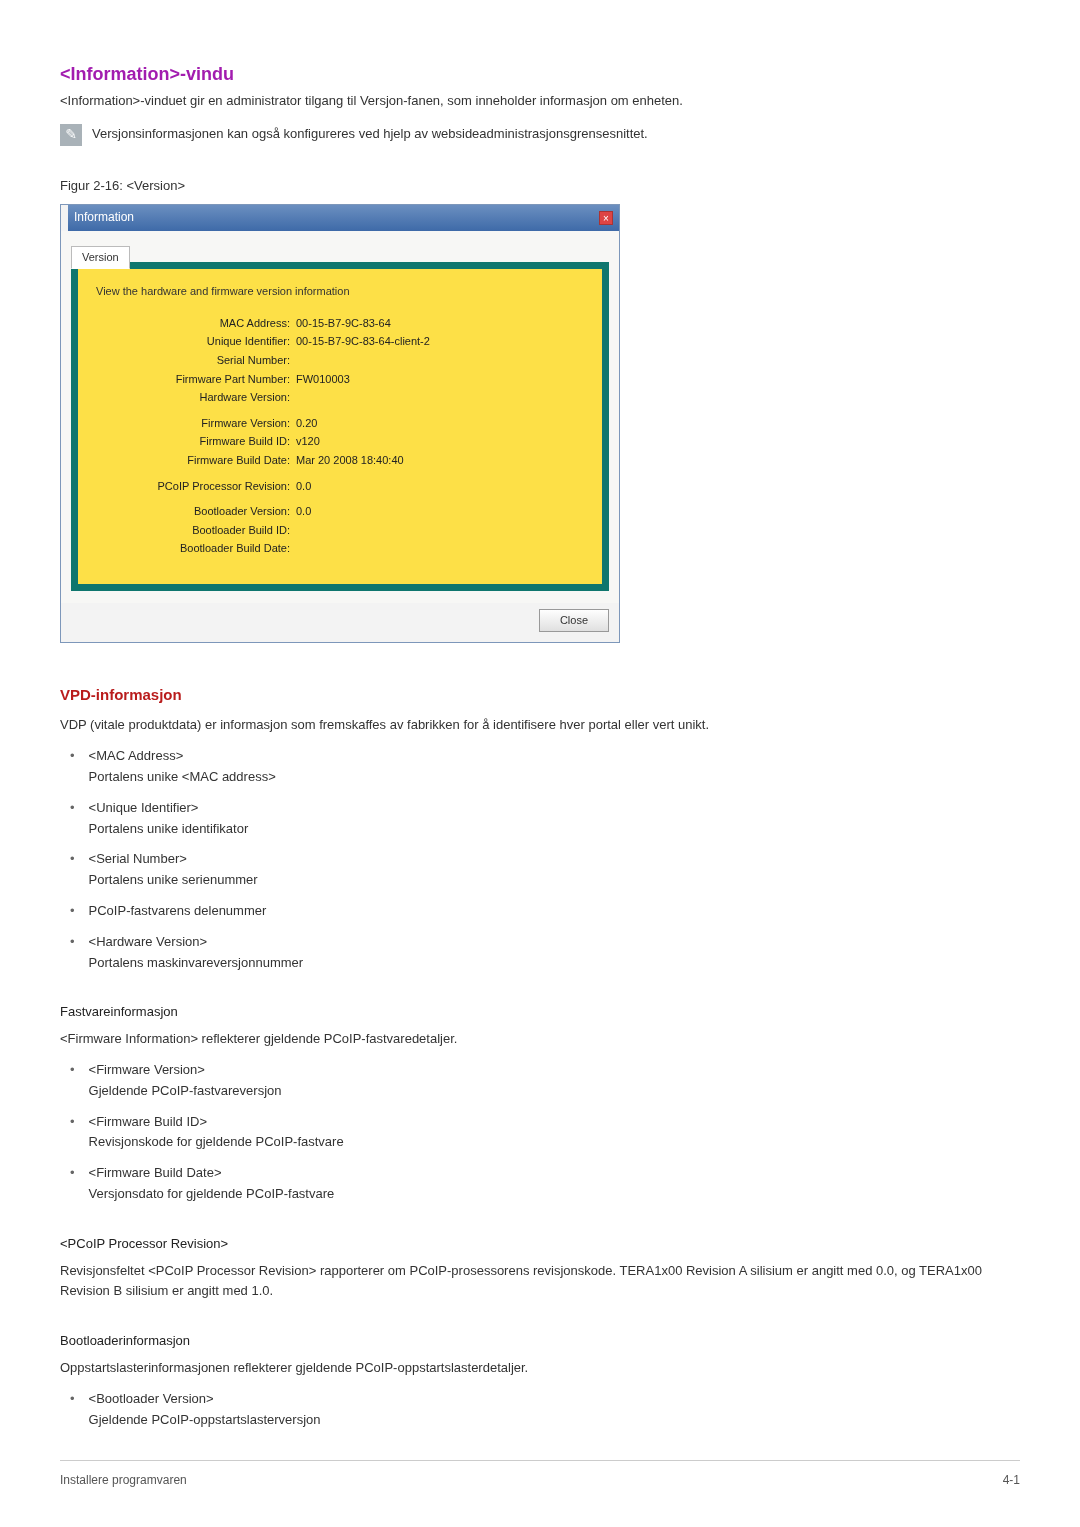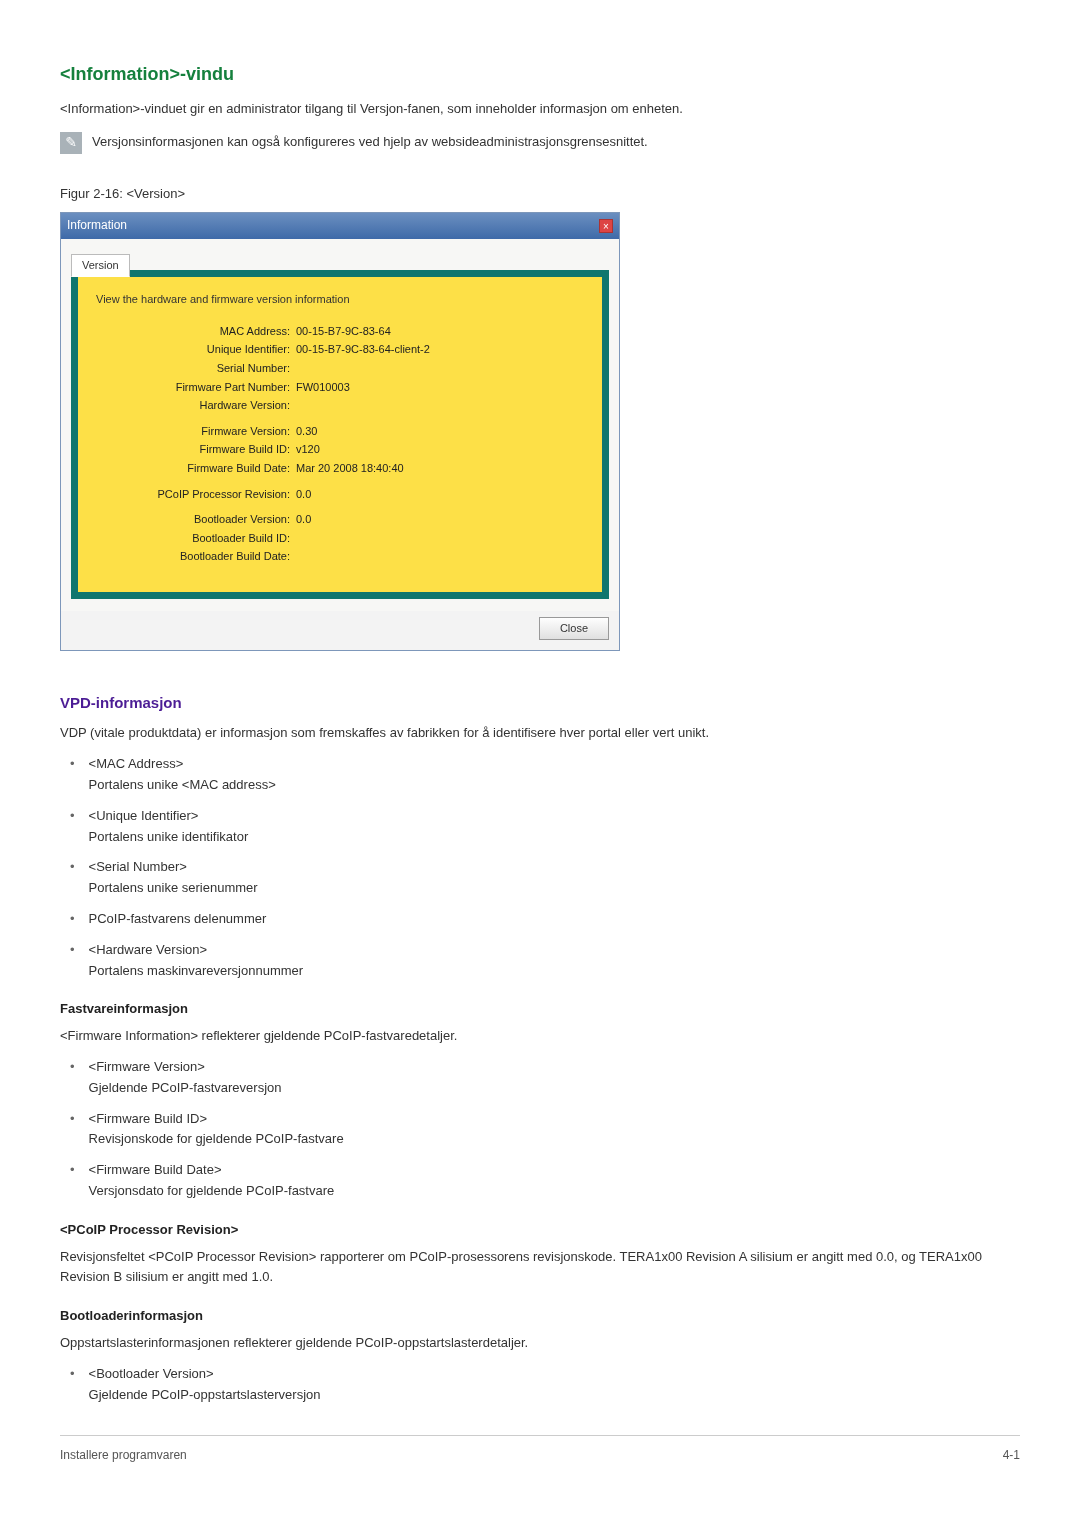--- a/index.html
+++ b/index.html
@@ -8,22 +8,22 @@
     background: #fff;
     width: 1080px;
     padding: 60px 60px 20px 60px;
     color: #333;
     font-size: 13px;
     line-height: 1.6;
   }
   h1 {
     font-size: 18px;
     font-weight: bold;
-    color: #15803d;
-    margin-bottom: 10px;
+    color: #a21caf;
+    margin-bottom: 2px;
   }
   .intro { margin-bottom: 12px; }
   .note-row {
     display: flex;
     align-items: center;
     gap: 10px;
     margin-bottom: 30px;
   }
   .note-icon {
     width: 22px; height: 22px;
@@ -43,20 +43,21 @@
   }
   .dialog-titlebar {
     background: linear-gradient(#6b8fc0, #3e6aa8);
     color: #fff;
     display: flex;
     justify-content: space-between;
     align-items: center;
     padding: 3px 6px;
     font-size: 12px;
     position: relative;
+    margin-left: 7px;
   }
   .dialog-close {
     width: 14px; height: 14px;
     background: #d44; color:#fff;
     font-size: 10px; line-height: 14px; text-align: center;
     border: 1px solid #a33;
   }
   .dialog-body { padding: 8px 10px 12px 10px; background:#f7f7f5; }
   .tab {
     display: inline-block;
@@ -82,29 +83,29 @@
     display:inline-block;
     background: linear-gradient(#fefefe,#e0e0e0);
     border:1px solid #999;
     padding: 2px 20px;
     font-size:11px;
   }
 
   h2 {
     font-size: 15px;
     font-weight: bold;
-    color: #4c1d95;
+    color: #b91c1c;
     margin-top: 24px;
     margin-bottom: 8px;
   }
   h3 {
     font-size: 13px;
-    font-weight: bold;
+    font-weight: normal;
     color: #222;
-    margin-top: 18px;
+    margin-top: 29px;
     margin-bottom: 6px;
   }
   .p { margin-bottom: 10px; }
   ul.items { list-style: none; padding-left: 10px; }
   ul.items li { display:flex; gap: 14px; align-items:flex-start; margin-bottom: 10px;}
   ul.items li .bullet { color:#666; }
   ul.items li .content { flex:1; }
   ul.items li .content .line1 { }
   ul.items li .content .line2 { }
 
@@ -159,21 +160,21 @@
               <div class="v">FW010003</div>
             </div>
             <div class="kv">
               <div class="k">Hardware Version:</div>
               <div class="v"></div>
             </div>
           </div>
           <div class="kv-group">
             <div class="kv">
               <div class="k">Firmware Version:</div>
-              <div class="v">0.30</div>
+              <div class="v">0.20</div>
             </div>
             <div class="kv">
               <div class="k">Firmware Build ID:</div>
               <div class="v">v120</div>
             </div>
             <div class="kv">
               <div class="k">Firmware Build Date:</div>
               <div class="v">Mar 20 2008 18:40:40</div>
             </div>
           </div>

